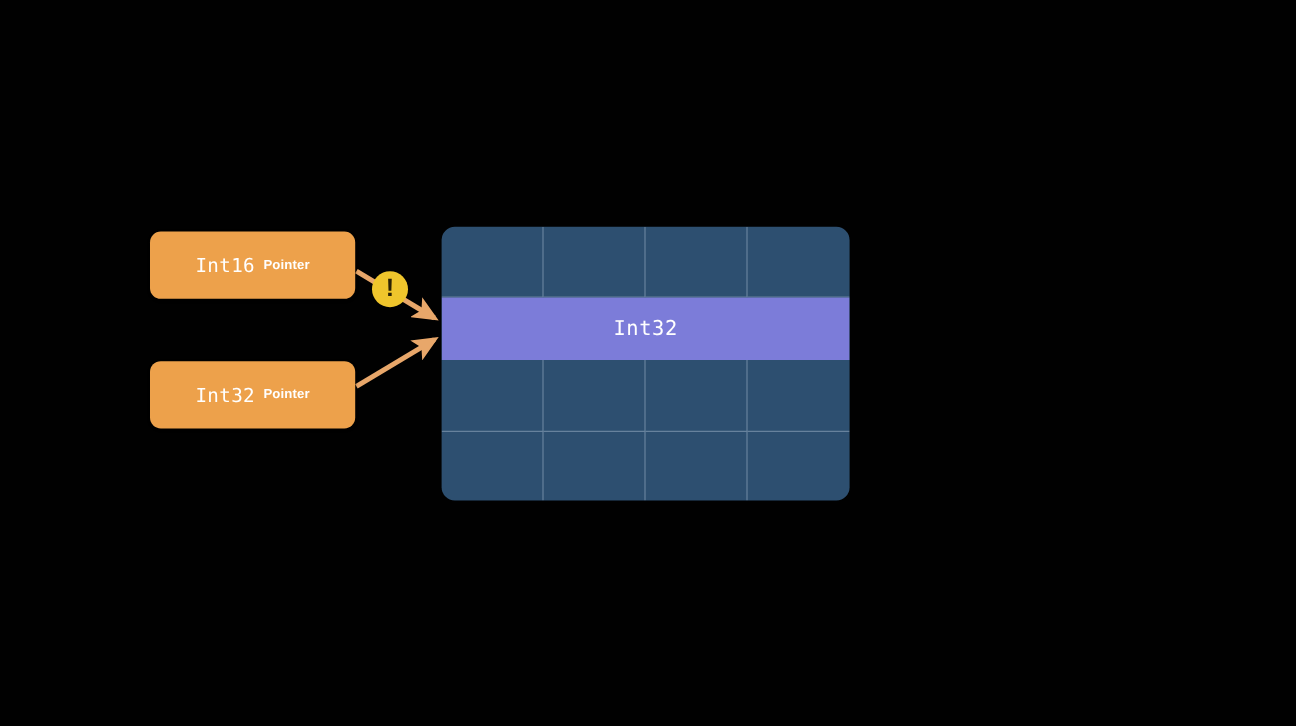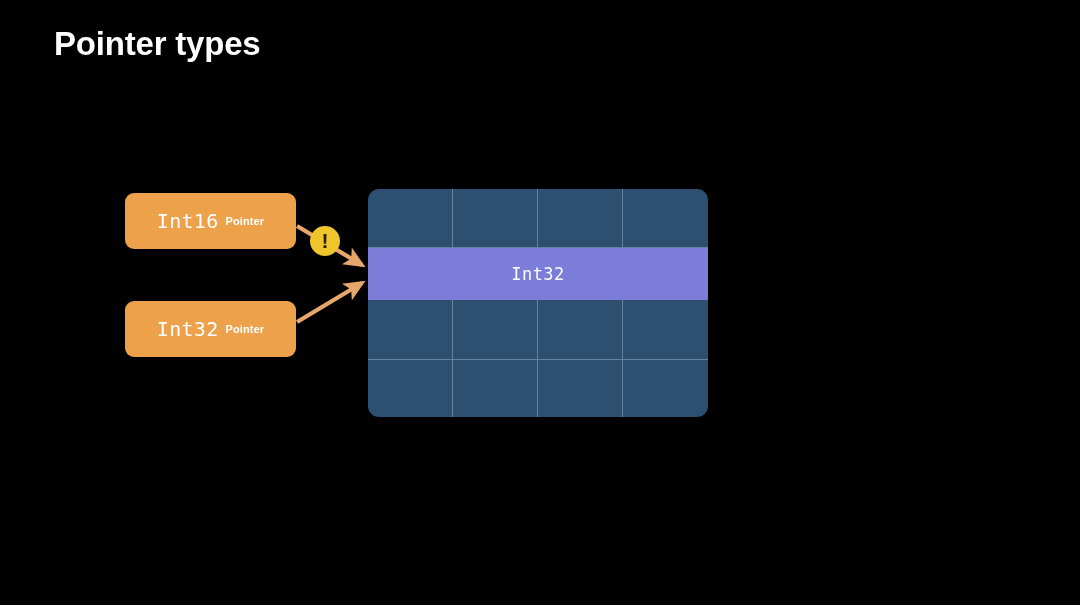--- a/index.html
+++ b/index.html
@@ -44,21 +44,21 @@
     align-items: center;
     justify-content: center;
     color: #FFFFFF;
     white-space: nowrap;
     box-shadow: 0 1px 2px rgba(0,0,0,0.35);
   }
   #ptr-box-int16 { left: 125px; top: 193px; width: 171px; height: 56px; }
   #ptr-box-int32 { left: 125px; top: 301px; width: 171px; height: 56px; }
   .ptr-mono {
     font-family: "DejaVu Sans Mono", "Liberation Mono", monospace;
-    font-size: 20px;
+    font-size: 16px;
     letter-spacing: 0.3px;
   }
   .ptr-word {
     font-family: "Liberation Sans", sans-serif;
     font-size: 11px;
     font-weight: 600;
     margin-left: 7px;
     letter-spacing: 0.1px;
   }
 
@@ -142,21 +142,20 @@
     font-size: 17px;
     color: #FFFFFF;
     letter-spacing: 0.5px;
   }
 </style>
 </head>
 <body>
 
 <div id="slide">
 
-  <div id="slide-title">Pointer types</div>
 
   <svg id="arrow-layer" viewBox="0 0 1080 605" width="1080" height="605">
     <defs>
       <marker id="arrowhead-top" markerWidth="5.2" markerHeight="4.6" refX="4.2" refY="2.3" orient="auto" markerUnits="strokeWidth">
         <path d="M0,0 L5.2,2.3 L0,4.6 L1.2,2.3 Z" fill="#E8A76A"></path>
       </marker>
       <marker id="arrowhead-bottom" markerWidth="5.2" markerHeight="4.6" refX="4.2" refY="2.3" orient="auto" markerUnits="strokeWidth">
         <path d="M0,0 L5.2,2.3 L0,4.6 L1.2,2.3 Z" fill="#E8A76A"></path>
       </marker>
     </defs>

